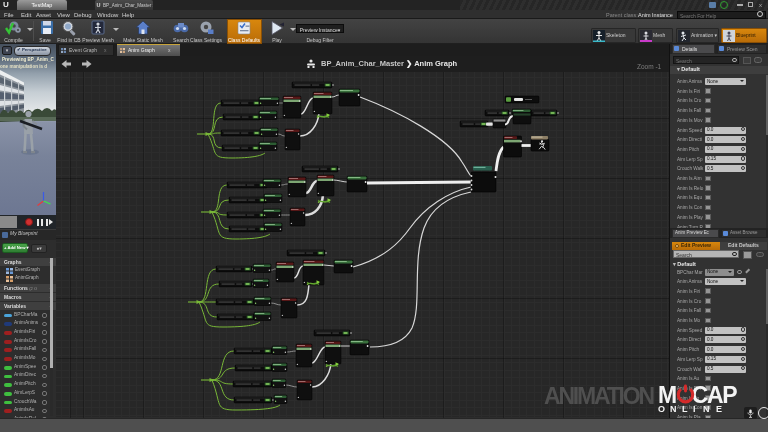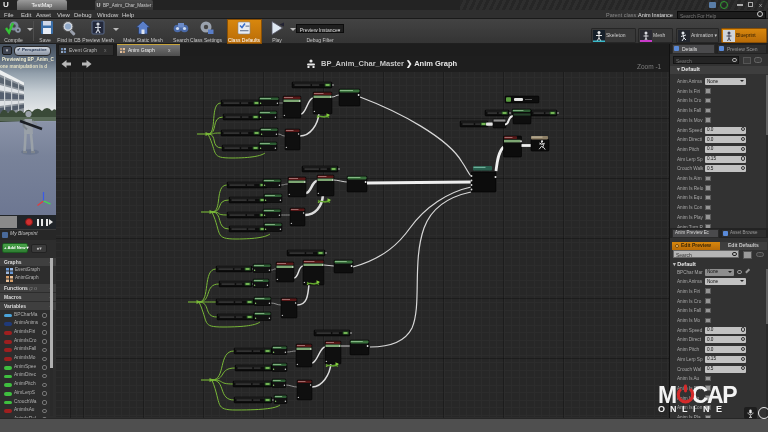--- a/index.html
+++ b/index.html
@@ -193,20 +193,21 @@
         <rect x="1" y="4.5" width="8" height="2" rx="1" fill="#e8e8e8"></rect>
         <rect x="1.5" y="7" width="2" height="2" fill="#e8e8e8"></rect>
         <rect x="6.5" y="7" width="2" height="2" fill="#e8e8e8"></rect>
       </svg>
 <div class="abs" style="left:265px;top:3px;font-size:7.5px;font-weight:bold;color:#c8c8c8">BP_Anim_Char_Master <span style="color:#f0f0f0">❯</span> <span style="color:#e8e8e8">Anim Graph</span></div>
 <div class="abs" style="left:581px;top:7px;font-size:6.5px;color:#7e7e7e">Zoom -1</div>
 <svg class="abs" style="left:5px;top:3px" width="34" height="10" viewBox="0 0 34 10">
         <path d="M 10,3.5 L 5.5,3.5 L 5.5,1 L 0.5,5 L 5.5,9 L 5.5,6.5 L 10,6.5 Z" fill="#b8b8b8"></path>
         <path d="M 21,3.5 L 25.5,3.5 L 25.5,1 L 30.5,5 L 25.5,9 L 25.5,6.5 L 21,6.5 Z" fill="#b8b8b8"></path>
       </svg>
+<div class="abs" style="left:488px;top:327px;font-size:23px;font-weight:bold;color:#4f4f4f;letter-spacing:-2.2px">ANIMATION</div>
 <svg width="613" height="362" viewBox="56 56 613 362" style="position:absolute;left:0;top:0">
         <path d="M 197,134 L 208,134" stroke="#79b838" stroke-width="1.1" fill="none"></path>
         <path d="M 205.5,132 L 210,134 L 205.5,136 Z" fill="#79b838"></path>
         <path d="M 208,134 C 217.5,134 209.5,103 221,103" stroke="#79b838" stroke-width="1.0" fill="none"></path>
         <path d="M 208,134 C 218.5,134 210.5,117 223,117" stroke="#79b838" stroke-width="1.0" fill="none"></path>
         <path d="M 208,134 C 217.5,134 209.5,133 221,133" stroke="#79b838" stroke-width="1.0" fill="none"></path>
         <path d="M 208,134 C 218.0,134 210.0,148 222,148" stroke="#79b838" stroke-width="1.0" fill="none"></path>
         <path d="M 208,134 C 218,154 210,158 232,158 C 251,158 261,156 265,153" stroke="#79b838" stroke-width="1.0" fill="none"></path>
         <path d="M 279,103 C 283,103 279,103 283,103" stroke="#9a9a9a" stroke-width="0.9" fill="none"></path>
         <path d="M 278,134 C 282,134 281,136 285,136" stroke="#9a9a9a" stroke-width="0.9" fill="none"></path>

